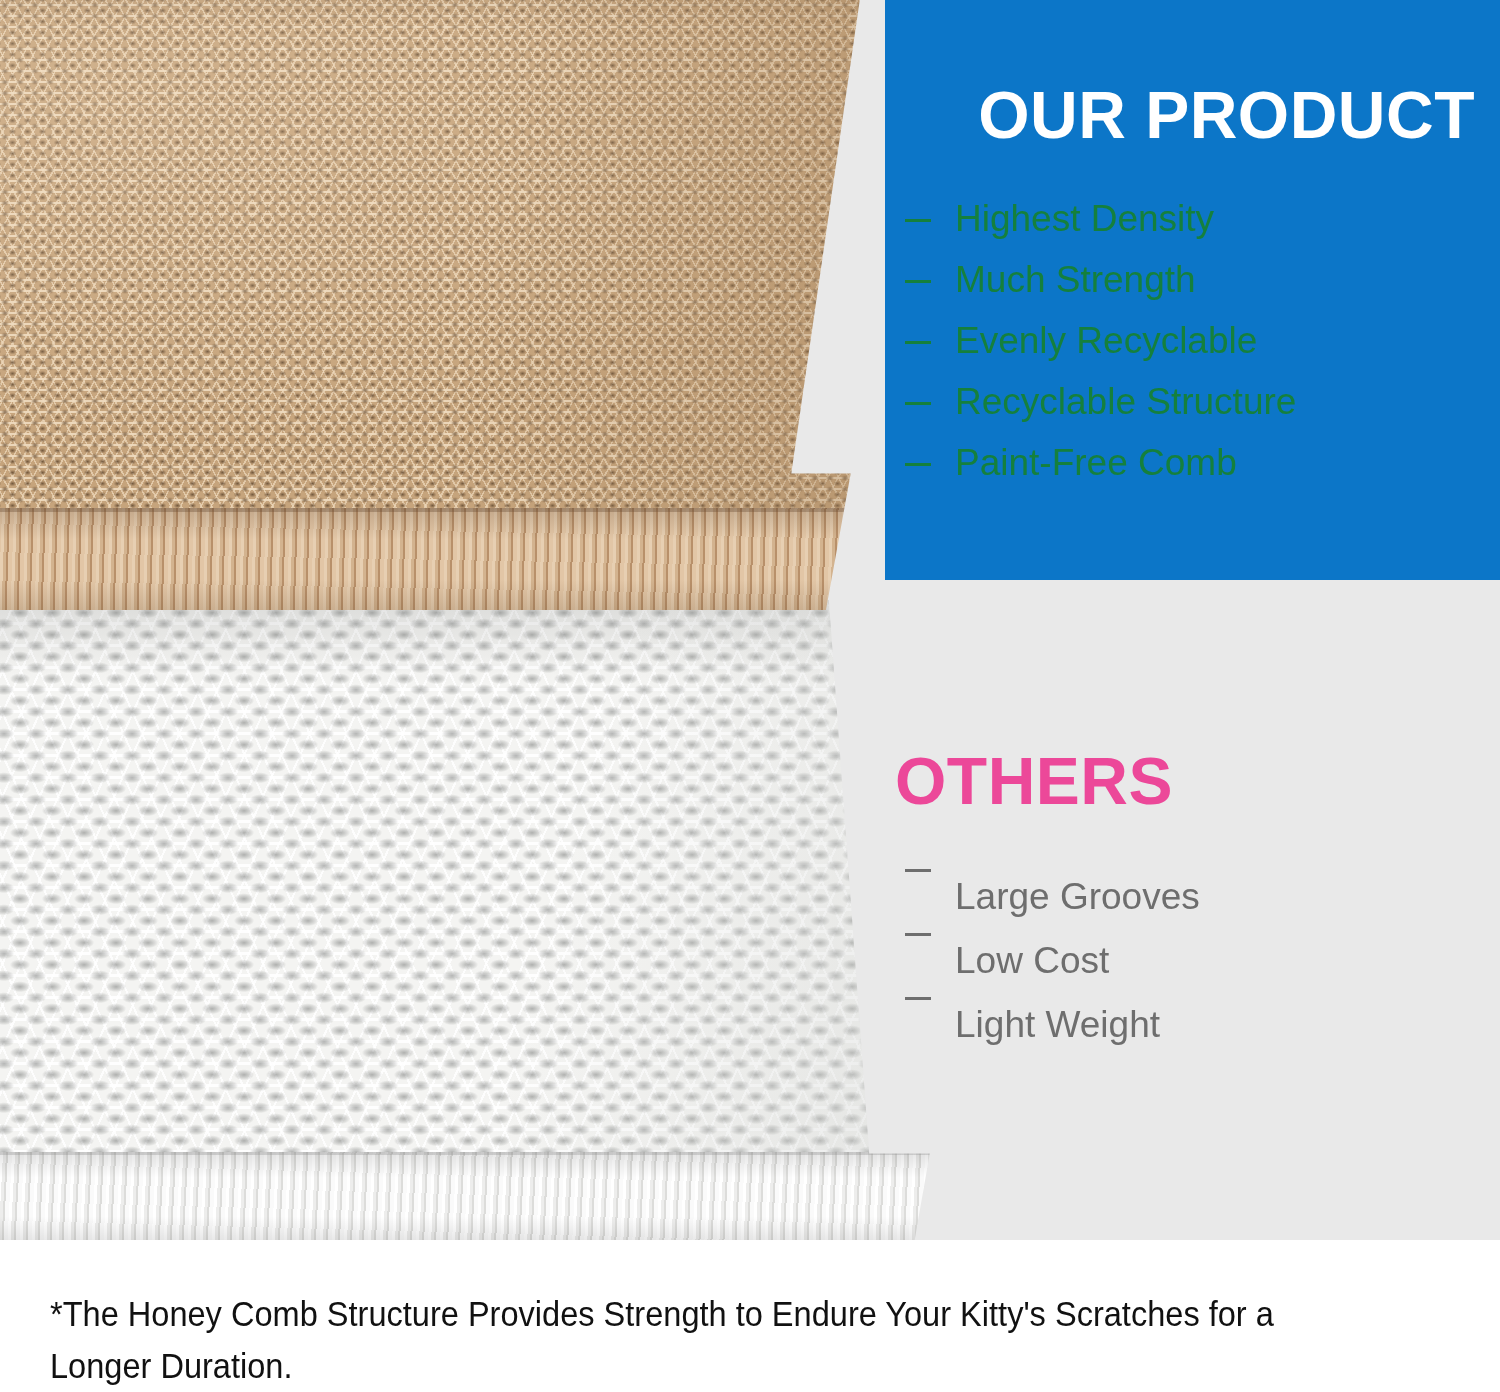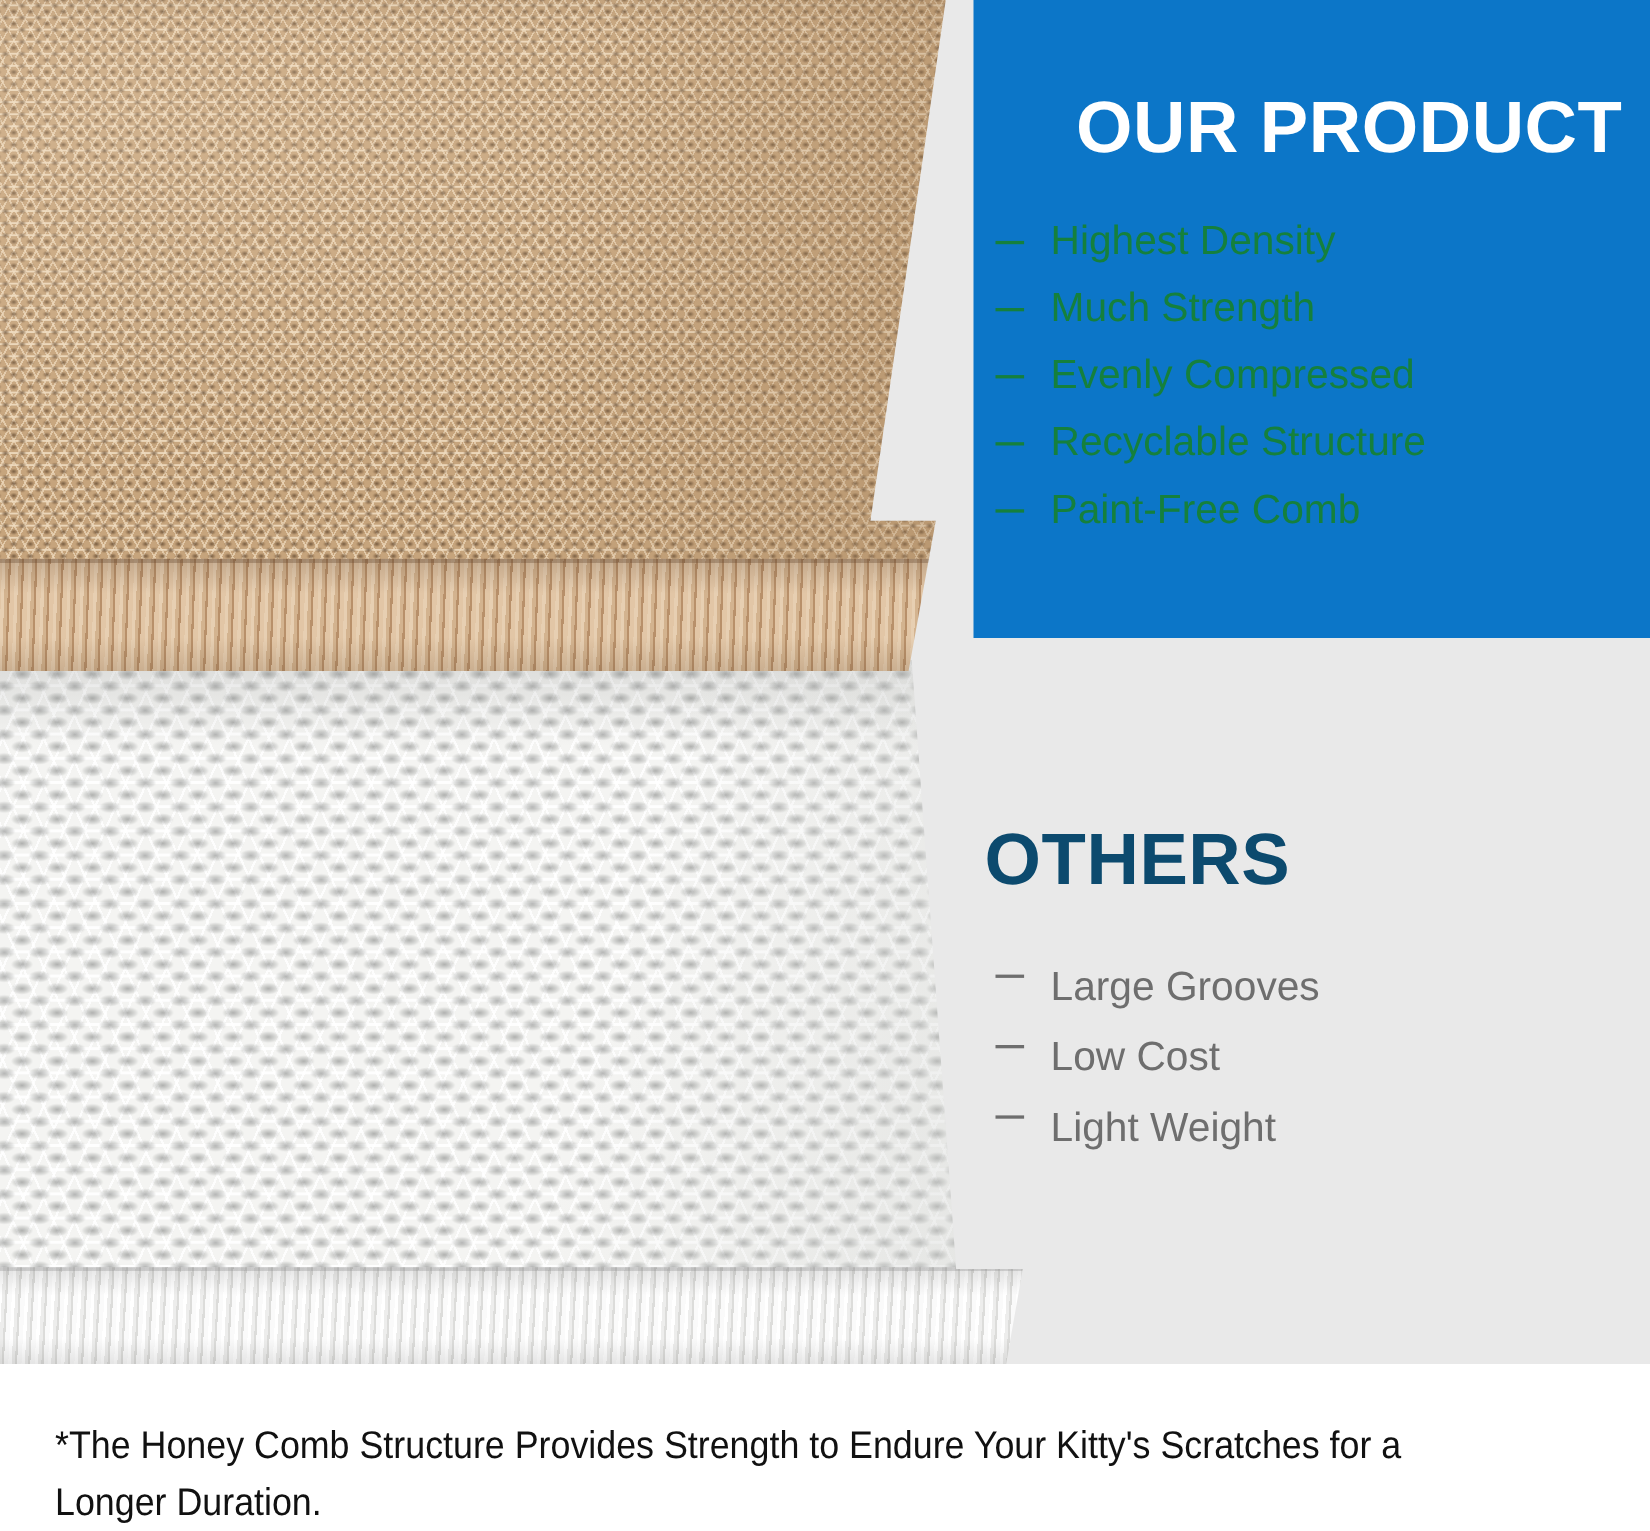--- a/index.html
+++ b/index.html
@@ -138,29 +138,29 @@
     display:flex; align-items:baseline;
     font-size:37px; color:#15803d; line-height:1; margin-bottom:24px;
   }
   .list-our li:last-child { margin-bottom:0; }
 
   .panel-others {
     position:absolute; left:885px; top:600px; width:615px; height:560px;
   }
   .title-others {
     position:absolute; left:10px; top:148px;
-    font-size:66px; font-weight:bold; color:#0c4a6e;
+    font-size:66px; font-weight:bold; color:#ec4899;
     letter-spacing:0.5px; line-height:1;
   }
   .list-others {
     position:absolute; left:20px; top:278px; width:580px;
     list-style:none;
   }
   .list-others li {
-    display:flex; align-items:center;
+    display:flex; align-items:flex-start;
     font-size:37px; color:#6e6e6e; line-height:1; margin-bottom:27px;
   }
   .dash {
     display:inline-block; width:28px; flex:0 0 28px;
     margin-right:22px; position:relative; top:-9px;
   }
   .dash i { display:block; height:3px; width:26px; background:currentColor; }
   .bullet-text { white-space:nowrap; }
 
   .footnote {
@@ -206,21 +206,21 @@
       <li>
         <span class="dash">
             <i></i>
           </span>
         <span class="bullet-text">Much Strength</span>
       </li>
       <li>
         <span class="dash">
             <i></i>
           </span>
-        <span class="bullet-text">Evenly Compressed</span>
+        <span class="bullet-text">Evenly Recyclable</span>
       </li>
       <li>
         <span class="dash">
             <i></i>
           </span>
         <span class="bullet-text">Recyclable Structure</span>
       </li>
       <li>
         <span class="dash">
             <i></i>

